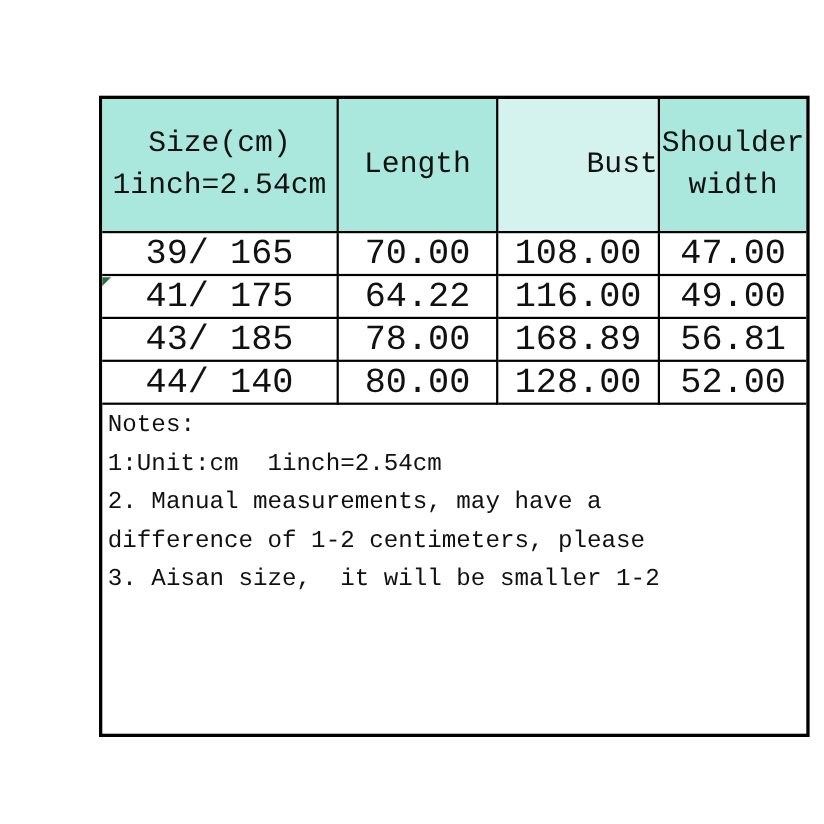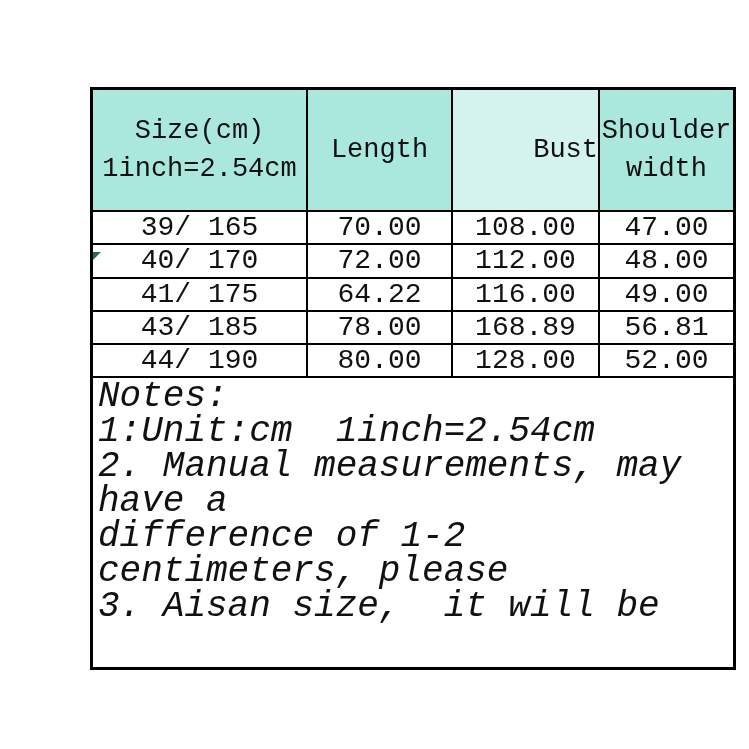--- a/index.html
+++ b/index.html
@@ -48,32 +48,31 @@
     height: 121px;
     background: var(--teal);
     font-size: 27px;
     font-weight: normal;
     line-height: 38px;
     white-space: pre-line;
   }
   .size-table thead th.hl { background: var(--bust); text-align: right; }
   .size-table tbody td {
     height: 33.3px;
-    font-size: 28px;
+    font-size: 32px;
     background: #fff;
     white-space: pre;
   }
   .notes {
     height: 245px;
     padding: 1px 4px 0 5px;
-    font-size: 36px;
+    font-size: 22px;
     line-height: 35px;
     white-space: pre-wrap;
     overflow: hidden;
-    font-style: italic;
   }
   .flag {
     position: absolute;
     left: 0; top: 162px;
     width: 0; height: 0;
     border-top: 8px solid var(--flag);
     border-right: 8px solid transparent;
   }
 </style>
 </head>
@@ -98,39 +97,33 @@
       </tr>
     </thead>
     <tbody>
         <tr>
           <td>39/ 165</td>
           <td>70.00</td>
           <td>108.00</td>
           <td>47.00</td>
         </tr>
         <tr>
-          <td>40/ 170</td>
-          <td>72.00</td>
-          <td>112.00</td>
-          <td>48.00</td>
-        </tr>
-        <tr>
           <td>41/ 175</td>
           <td>64.22</td>
           <td>116.00</td>
           <td>49.00</td>
         </tr>
         <tr>
           <td>43/ 185</td>
           <td>78.00</td>
           <td>168.89</td>
           <td>56.81</td>
         </tr>
         <tr>
-          <td>44/ 190</td>
+          <td>44/ 140</td>
           <td>80.00</td>
           <td>128.00</td>
           <td>52.00</td>
         </tr>
       </tbody>
   </table>
   <div class="notes"><div>Notes:</div><div>1:Unit:cm  1inch=2.54cm</div><div>2. Manual measurements, may have a</div><div>difference of 1-2 centimeters, please</div><div>3. Aisan size,  it will be smaller 1-2</div></div>
   <div class="flag"></div>
 </div>
 

